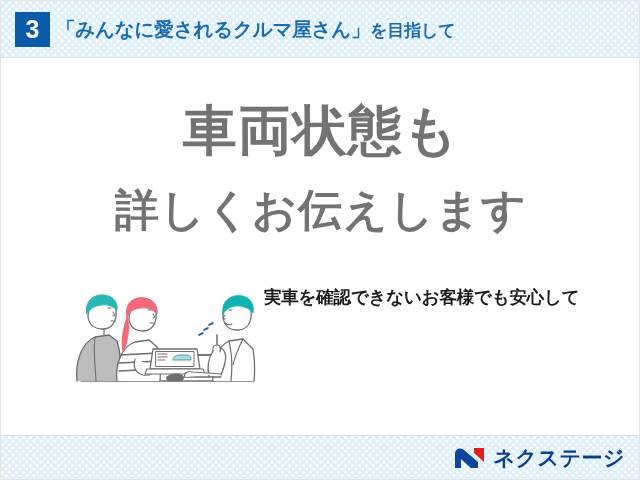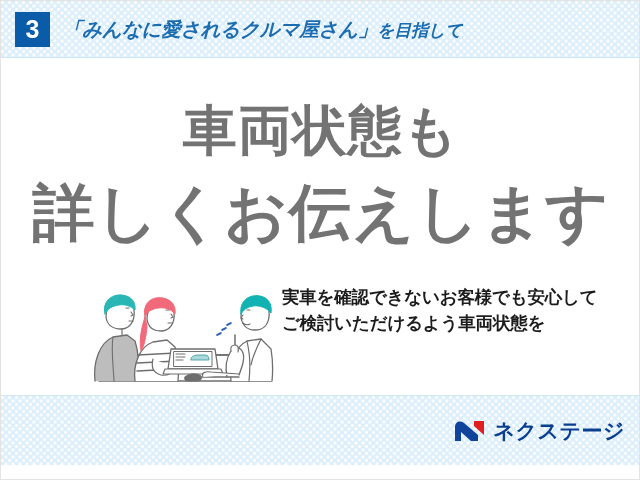--- a/index.html
+++ b/index.html
@@ -52,27 +52,26 @@
     background: #0a5ba8;
     color: #ffffff;
     font-size: 25px;
     font-weight: bold;
     line-height: 35px;
     text-align: center;
     letter-spacing: 0;
     flex: 0 0 auto;
   }
   .header-title {
-    margin-left: 13px;
+    margin-left: 6px;
     color: #1b6cb0;
     font-size: 19.5px;
     font-weight: bold;
     white-space: nowrap;
     letter-spacing: -0.2px;
-    font-style: italic;
   }
   .header-title .tail {
     font-size: 17px;
   }
 
   
   .headline {
     position: absolute;
     left: 0;
     width: 640px;
@@ -82,28 +81,29 @@
     letter-spacing: 1px;
     white-space: nowrap;
   }
   .headline-1 {
     top: 99px;
     font-size: 54px;
     line-height: 60px;
   }
   .headline-2 {
     top: 178px;
-    font-size: 62px;
+    font-size: 44px;
     line-height: 68px;
+    font-family: Liberation Mono, monospace;
   }
 
   
   .content {
     position: absolute;
-    left: 18px;
+    left: 0;
     top: 276px;
     width: 512px;
     height: 120px;
   }
   .illus {
     position: absolute;
     left: 56px;
     top: 0;
     width: 200px;
     height: 112px;
@@ -118,23 +118,23 @@
     line-height: 25.5px;
     font-weight: bold;
     letter-spacing: -0.2px;
   }
   .bodytext div { white-space: nowrap; }
 
   
   .footer {
     position: absolute;
     left: 0;
-    bottom: 14px;
-    width: 640px;
-    height: 70px;
+    bottom: 0;
+    width: 640px;
+    height: 44px;
     border-top: 1px solid #cfe6f5;
     box-sizing: border-box;
   }
   .logo {
     position: absolute;
     right: 16px;
     top: 50%;
     transform: translateY(-50%);
     display: flex;
     align-items: center;
@@ -239,21 +239,20 @@
         <g fill="#2a63b5">
           <rect x="141" y="56" width="6" height="2" rx="1" transform="rotate(-28 144 57)"></rect>
           <rect x="146" y="51" width="6" height="2" rx="1" transform="rotate(-28 149 52)"></rect>
           <rect x="151" y="46" width="6" height="2" rx="1" transform="rotate(-28 154 47)"></rect>
         </g>
       </svg>
     </div>
 
     <div class="bodytext">
       <div>実車を確認できないお客様でも安心して</div>
-      <div>ご検討いただけるよう車両状態を</div>
     </div>
   </div>
 
   <div class="footer dotband">
     <div class="logo">
       <svg class="logo-mark" viewBox="0 0 34 24" xmlns="http://www.w3.org/2000/svg">
         <path d="M2 22 L2 8 C2 3 7 1 11 4 L25 16 L25 22 L18 22 L8 13 L8 22 Z" fill="#10439b"></path>
         <path d="M21 2 L31 2 L31 16 L21 7 Z" fill="#e02020"></path>
       </svg>
       <span class="logo-text">ネクステージ</span>

